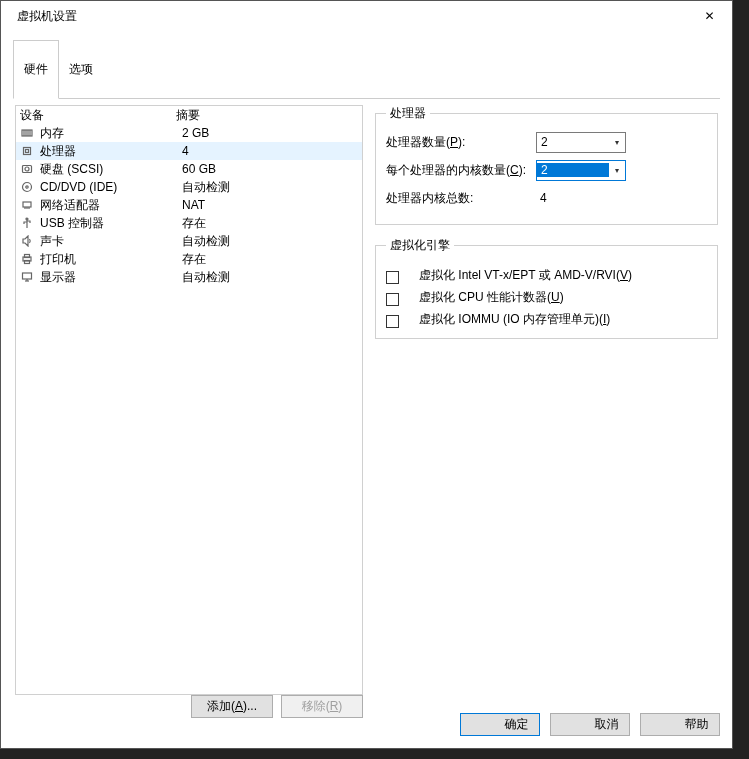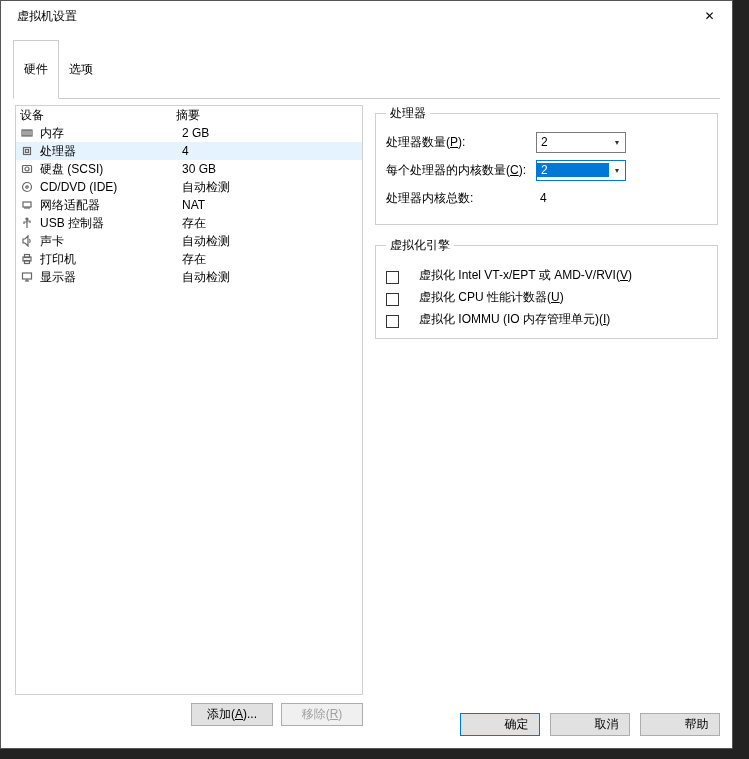--- a/index.html
+++ b/index.html
@@ -20,21 +20,21 @@
   .device-box { border: 1px solid #d0d0d0; height: 590px; overflow: auto; background: #fff; }
   .device-header, .device-row { display: flex; align-items: center; height: 18px; }
   .device-header { font-weight: normal; padding: 2px 0 2px 4px; }
   .device-header .col-dev { flex: 0 0 156px; }
   .device-row { padding-left: 4px; }
   .device-row .icon { width: 14px; display: inline-flex; justify-content: center; color: #555; }
   .device-row .dev { flex: 0 0 142px; margin-left: 6px; }
   .device-row .sum { }
   .device-row.selected { background: #e5f3ff; }
 
-  .btnbar { display: flex; justify-content: flex-end; gap: 8px; margin-top: 8px; }
+  .btnbar { display: flex; justify-content: flex-end; gap: 8px; }
   .winbtn { min-width: 82px; height: 23px; border: 1px solid #adadad; background: #e1e1e1; display: inline-flex; align-items: center; justify-content: center; cursor: default; }
   .winbtn.disabled { color: #a0a0a0; background: #f0f0f0; }
   .winbtn.primary { border: 1px solid #0078d7; }
 
   fieldset { border: 1px solid #d0d0d0; margin: 0 0 12px 0; padding: 8px 10px 10px 10px; }
   legend { padding: 0 4px; }
 
   .form-row { display: flex; align-items: center; height: 24px; margin-bottom: 4px; }
   .form-row .lbl { flex: 0 0 150px; }
   .form-row .val-fixed { margin-left: 4px; }
@@ -112,21 +112,21 @@
           </div>
 
           <div class="device-row">
             <span class="icon">
                   <svg class="ico" viewBox="0 0 12 12">
                     <rect x="1.5" y="2.5" width="9" height="7" rx="1"></rect>
                     <circle cx="6" cy="6" r="2"></circle>
                   </svg>
                 </span>
             <span class="dev">硬盘 (SCSI)</span>
-            <span class="sum">30 GB</span>
+            <span class="sum">60 GB</span>
           </div>
 
           <div class="device-row">
             <span class="icon">
                   <svg class="ico" viewBox="0 0 12 12">
                     <circle cx="6" cy="6" r="4.5"></circle>
                     <circle cx="6" cy="6" r="1.2"></circle>
                   </svg>
                 </span>
             <span class="dev">CD/DVD (IDE)</span>

